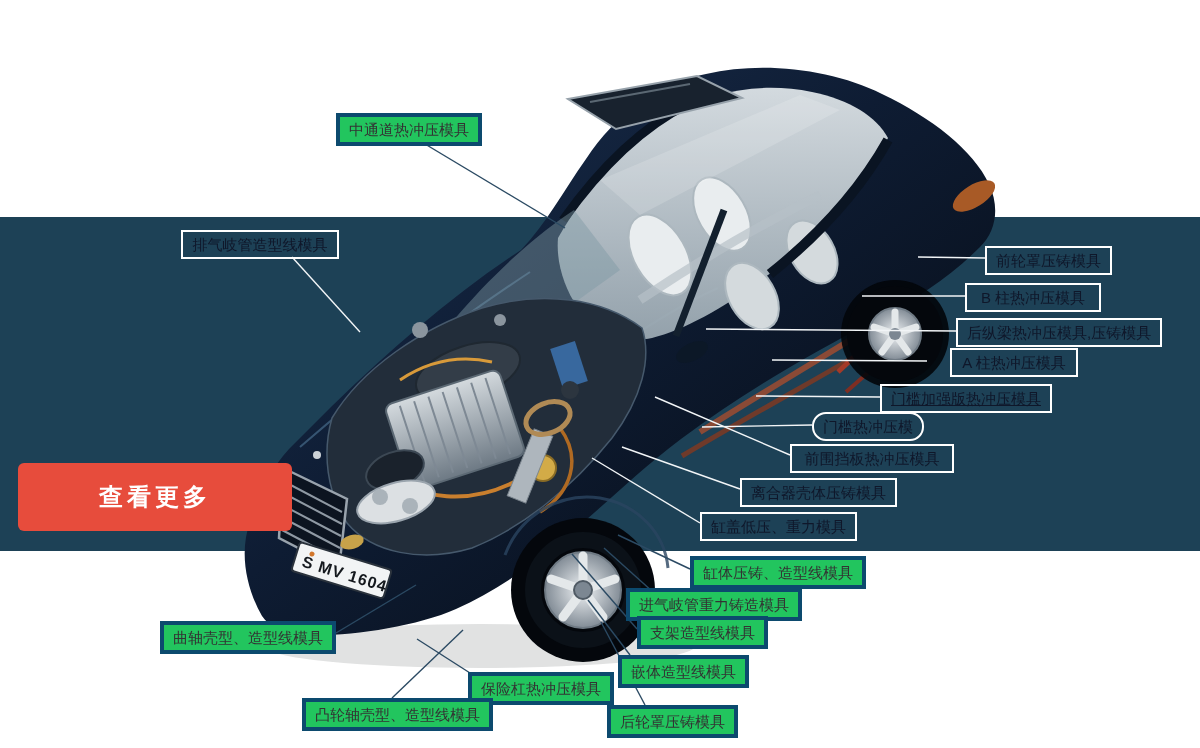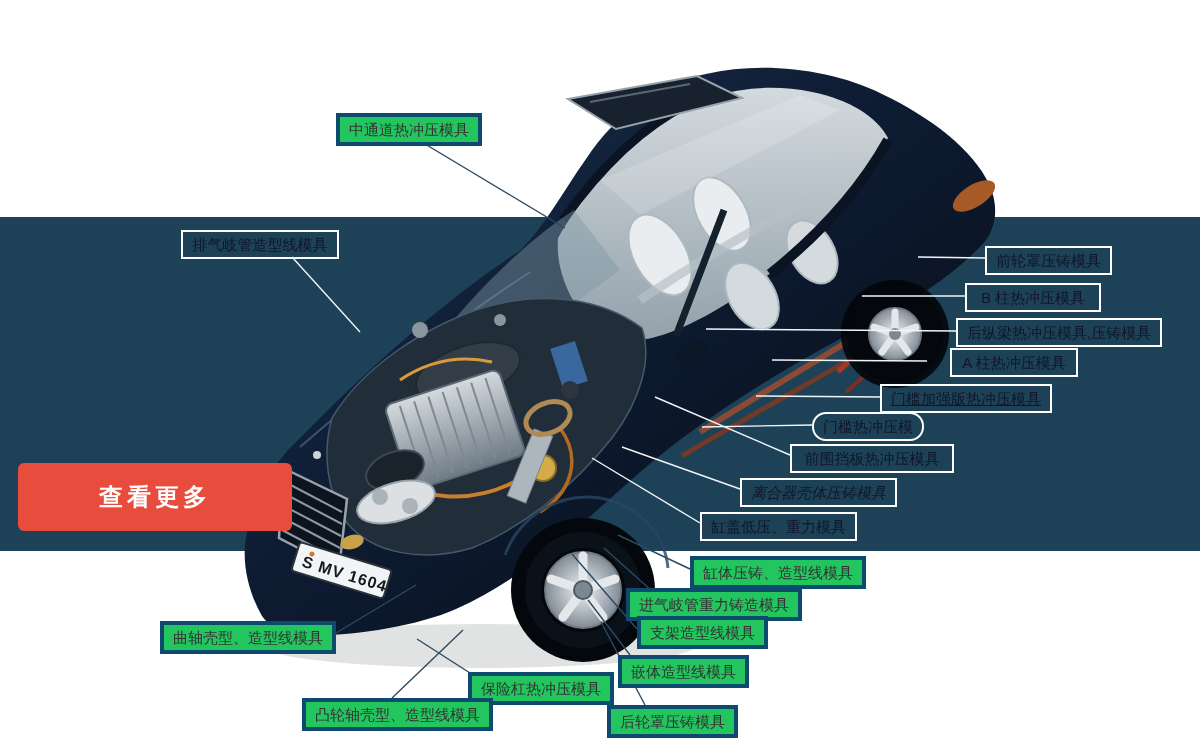--- a/index.html
+++ b/index.html
@@ -192,21 +192,21 @@
 
   <div class="part-label dark" style="left:336px;top:113px;min-width:146px;">中通道热冲压模具</div>
   <div class="part-label light" style="left:181px;top:230px;min-width:158px;">排气岐管造型线模具</div>
   <div class="part-label light" style="left:985px;top:246px;min-width:118px;">前轮罩压铸模具</div>
   <div class="part-label light" style="left:965px;top:283px;min-width:136px;">B 柱热冲压模具</div>
   <div class="part-label light" style="left:956px;top:318px;min-width:198px;">后纵梁热冲压模具,压铸模具</div>
   <div class="part-label light" style="left:927px;top:348px;min-width:128px;margin-left:23px;">A 柱热冲压模具</div>
   <div class="part-label light" style="left:880px;top:384px;min-width:168px;text-decoration:underline;">门槛加强版热冲压模具</div>
   <div class="part-label light" style="left:812px;top:412px;min-width:108px;border-radius:14px;">门槛热冲压模</div>
   <div class="part-label light" style="left:790px;top:444px;min-width:164px;">前围挡板热冲压模具</div>
-  <div class="part-label light" style="left:740px;top:478px;min-width:156px;font-style:italic;">离合器壳体压铸模具</div>
+  <div class="part-label light" style="left:740px;top:478px;min-width:156px;">离合器壳体压铸模具</div>
   <div class="part-label light" style="left:700px;top:512px;min-width:150px;">缸盖低压、重力模具</div>
   <div class="part-label dark" style="left:690px;top:556px;min-width:172px;">缸体压铸、造型线模具</div>
   <div class="part-label dark" style="left:626px;top:588px;min-width:172px;">进气岐管重力铸造模具</div>
   <div class="part-label dark" style="left:637px;top:616px;min-width:126px;">支架造型线模具</div>
   <div class="part-label dark" style="left:618px;top:655px;min-width:126px;">嵌体造型线模具</div>
   <div class="part-label dark" style="left:607px;top:705px;min-width:122px;">后轮罩压铸模具</div>
   <div class="part-label dark" style="left:468px;top:672px;min-width:130px;">保险杠热冲压模具</div>
   <div class="part-label dark" style="left:302px;top:698px;min-width:176px;">凸轮轴壳型、造型线模具</div>
   <div class="part-label dark" style="left:160px;top:621px;min-width:176px;">曲轴壳型、造型线模具</div>
 

